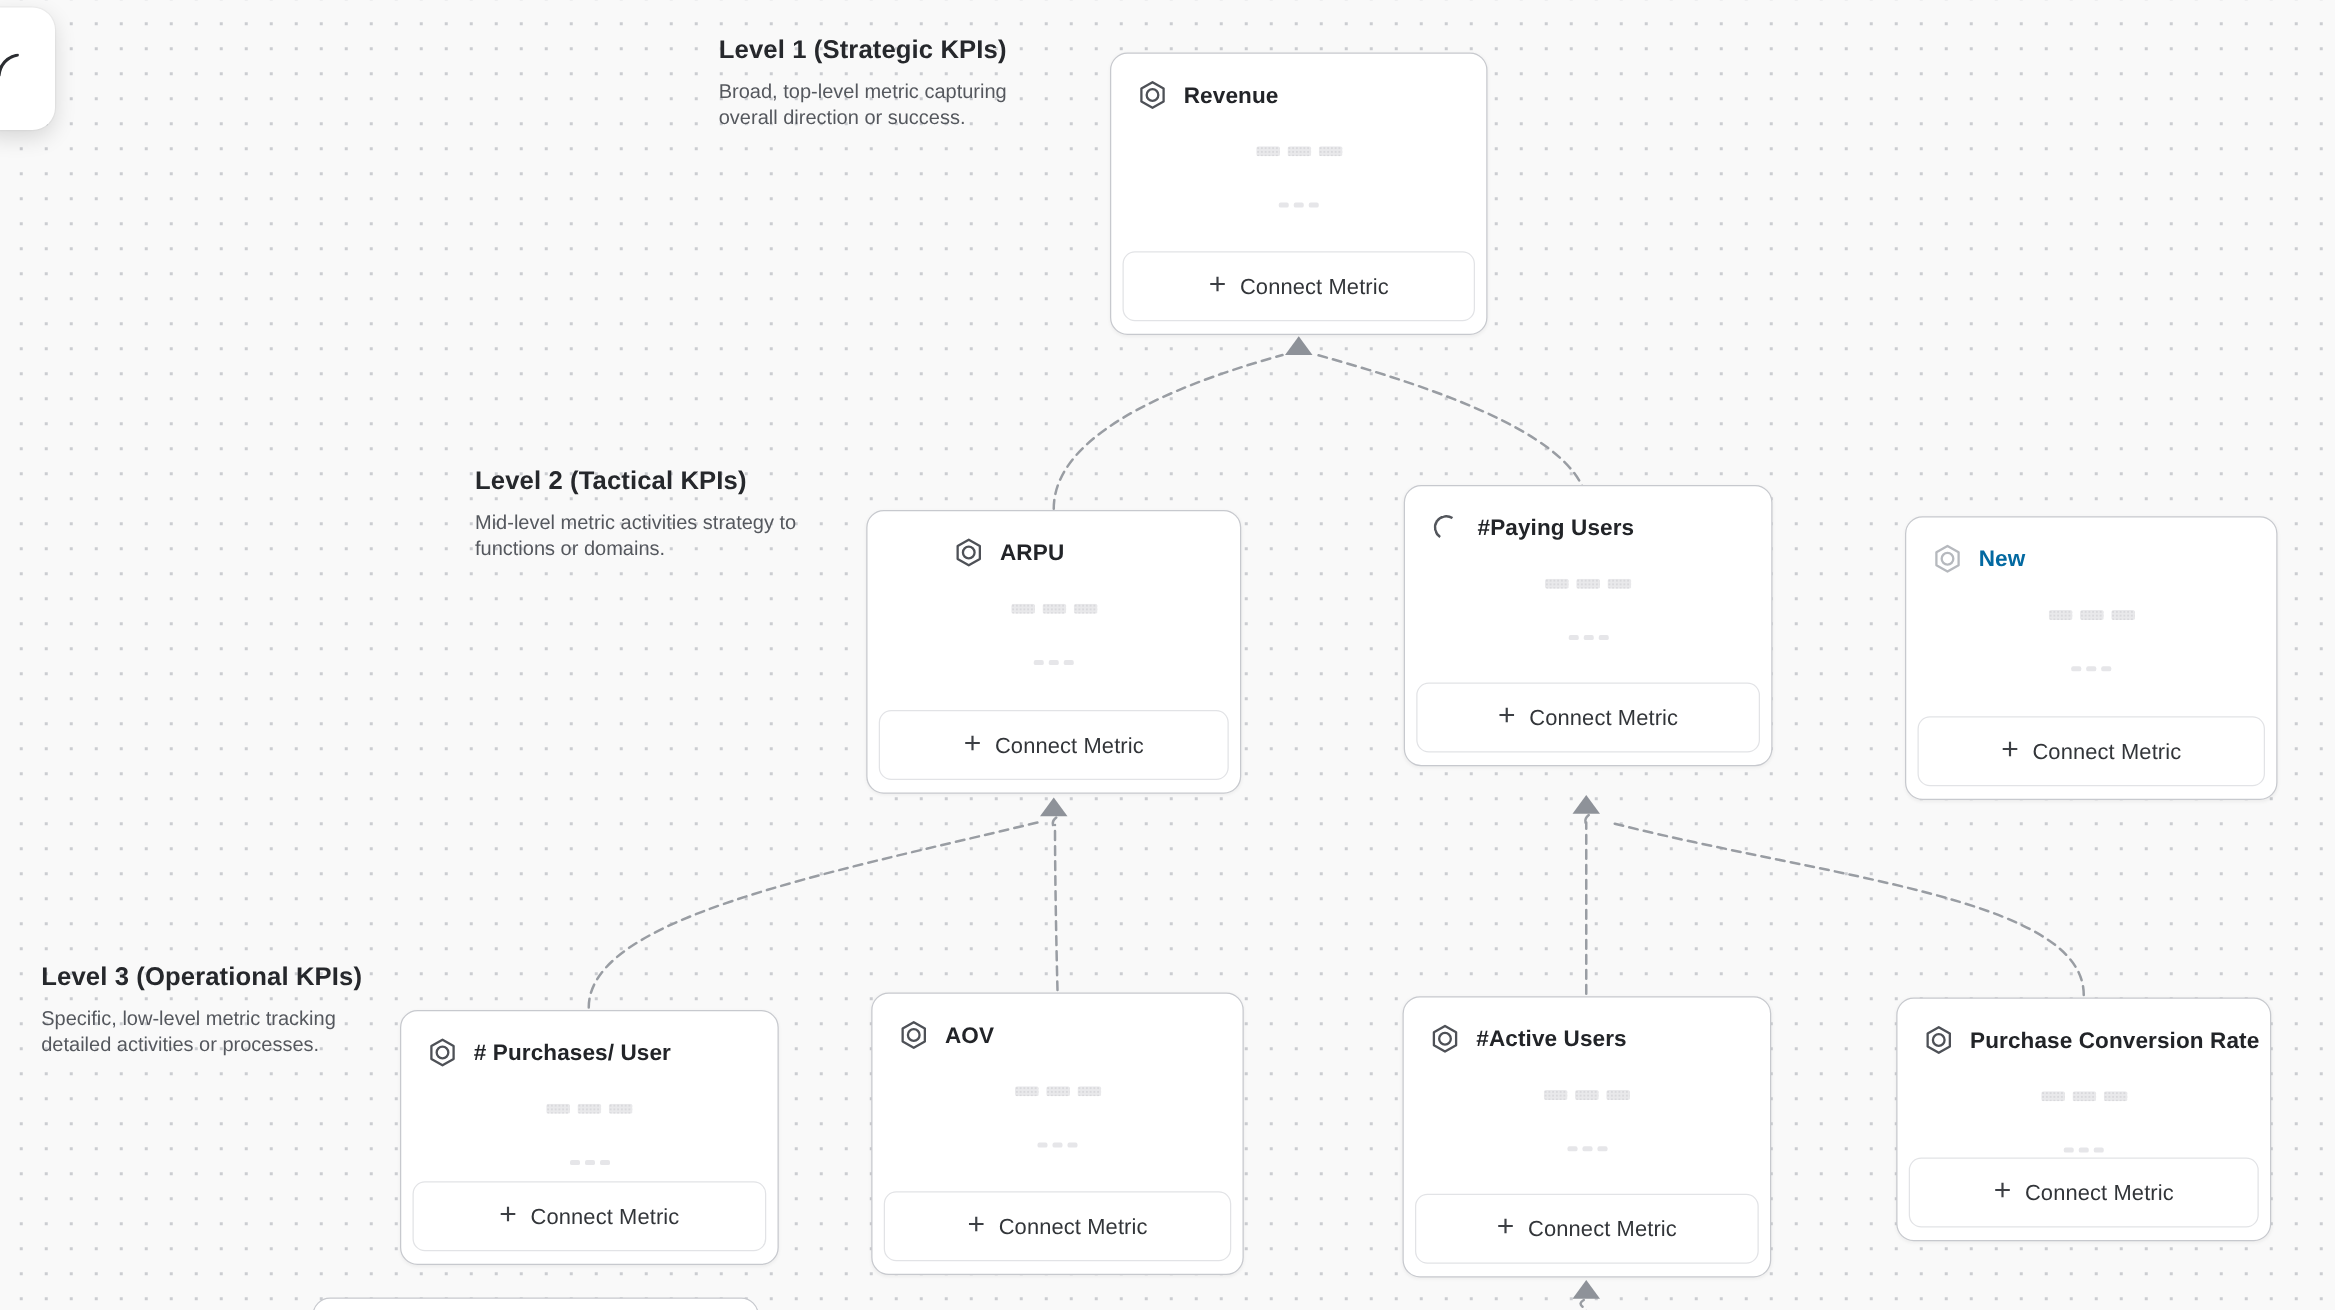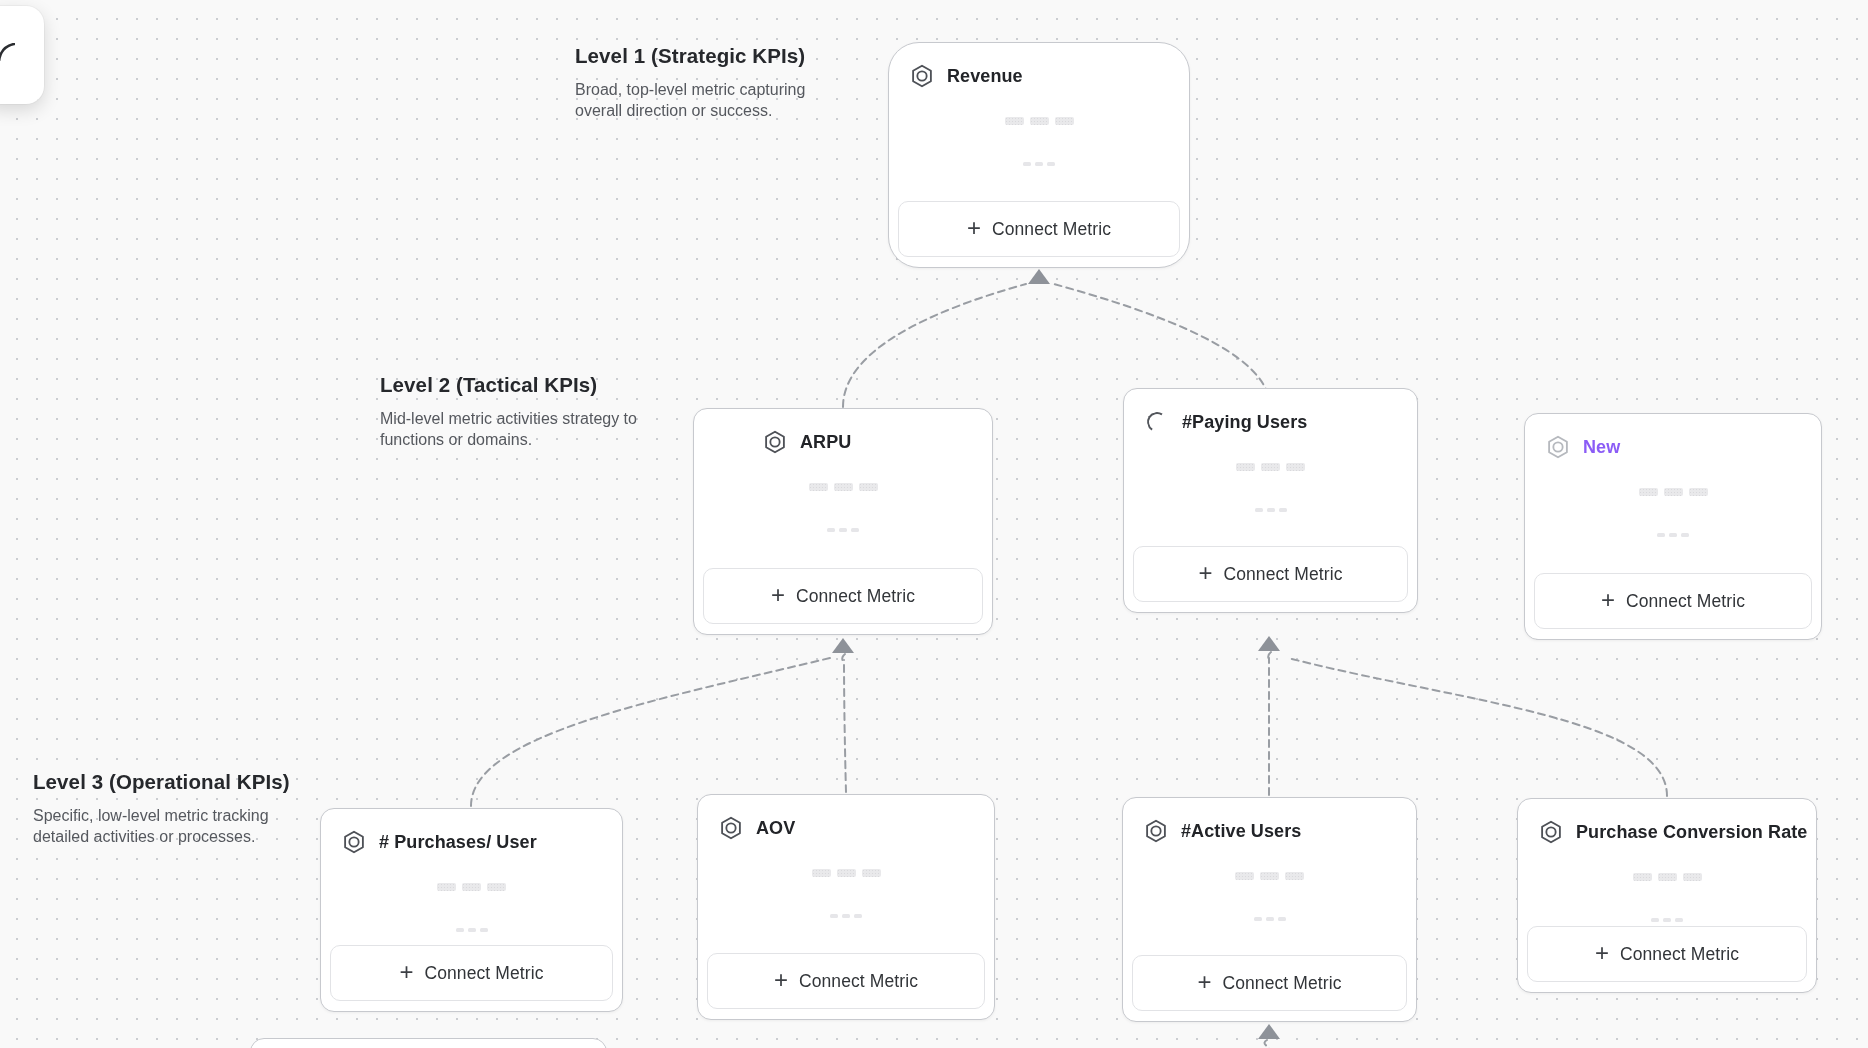--- a/index.html
+++ b/index.html
@@ -10,43 +10,43 @@
     background-image:radial-gradient(circle,#cbcdd1 1.2px,transparent 1.4px);
     background-size:20px 20px;background-position:7px 9px;
   }
   
   .connectors{position:absolute;left:0;top:0;z-index:1;pointer-events:none;}
 
   
   .level-label{position:absolute;z-index:2;}
   .level-title{font-size:20.5px;font-weight:700;color:#26282c;margin:0;letter-spacing:.1px;}
   .level-desc{margin-top:11px;font-size:16px;line-height:21px;color:#55585e;}
-  .lv1{left:575px;top:44px}.lv1 .level-desc{width:262px;}
+  .lv1{left:575px;top:28px}.lv1 .level-desc{width:262px;}
   .lv2{left:380px;top:373px}.lv2 .level-desc{width:262px;}
   .lv3{left:33px;top:770px}.lv3 .level-desc{width:278px;}
 
   
   .card{
     position:absolute;z-index:2;background:#fff;
     border:1.3px solid #c7c9ce;border-radius:14px;
     box-shadow:0 1px 3px rgba(0,0,0,.05);box-sizing:border-box;
   }
-  .card-revenue  {left:888px; top:42px; width:302px;height:226px;border-radius:31px;}
+  .card-revenue  {left:888px; top:42px; width:302px;height:226px;}
   .card-arpu     {left:693px; top:408px;width:300px;height:227px;padding-left:48px;}
   .card-paying   {left:1123px;top:388px;width:295px;height:225px;}
   .card-new      {left:1524px;top:413px;width:298px;height:227px;}
   .card-purchases{left:320px; top:808px;width:303px;height:204px;}
   .card-aov      {left:697px; top:794px;width:298px;height:226px;}
   .card-active   {left:1122px;top:797px;width:295px;height:225px;}
   .card-pcr      {left:1517px;top:798px;width:300px;height:195px;}
 
   .card-header{display:flex;align-items:center;gap:12px;padding:20px 14px 0 20px;}
   .metric-icon{width:26px;height:26px;color:#4e5157;flex:0 0 auto;display:flex;align-items:center;justify-content:center;}
   .card-title{font-size:18px;font-weight:700;color:#222428;white-space:nowrap;letter-spacing:.1px;}
-  .muted .card-title{color:#8b5cf6;}
+  .muted .card-title{color:#0369a1;}
   .muted .metric-icon{color:#b6b9be;}
   .spinner{width:20px;height:20px;box-sizing:border-box;border:2.6px solid #53565c;
     border-right-color:transparent;border-bottom-color:transparent;border-radius:50%;
     transform:rotate(-12deg);}
 
   .skeleton-row{position:absolute;left:0;right:0;display:flex;justify-content:center;gap:6px;}
   .sk1{top:74px;}
   .sk1 i{display:block;width:19px;height:8px;border-radius:2px;background-color:#e9e9eb;
     background-image:radial-gradient(#d9d9dc .8px,transparent .9px);background-size:3px 3px;}
   .sk2{top:119px;gap:4px;}

